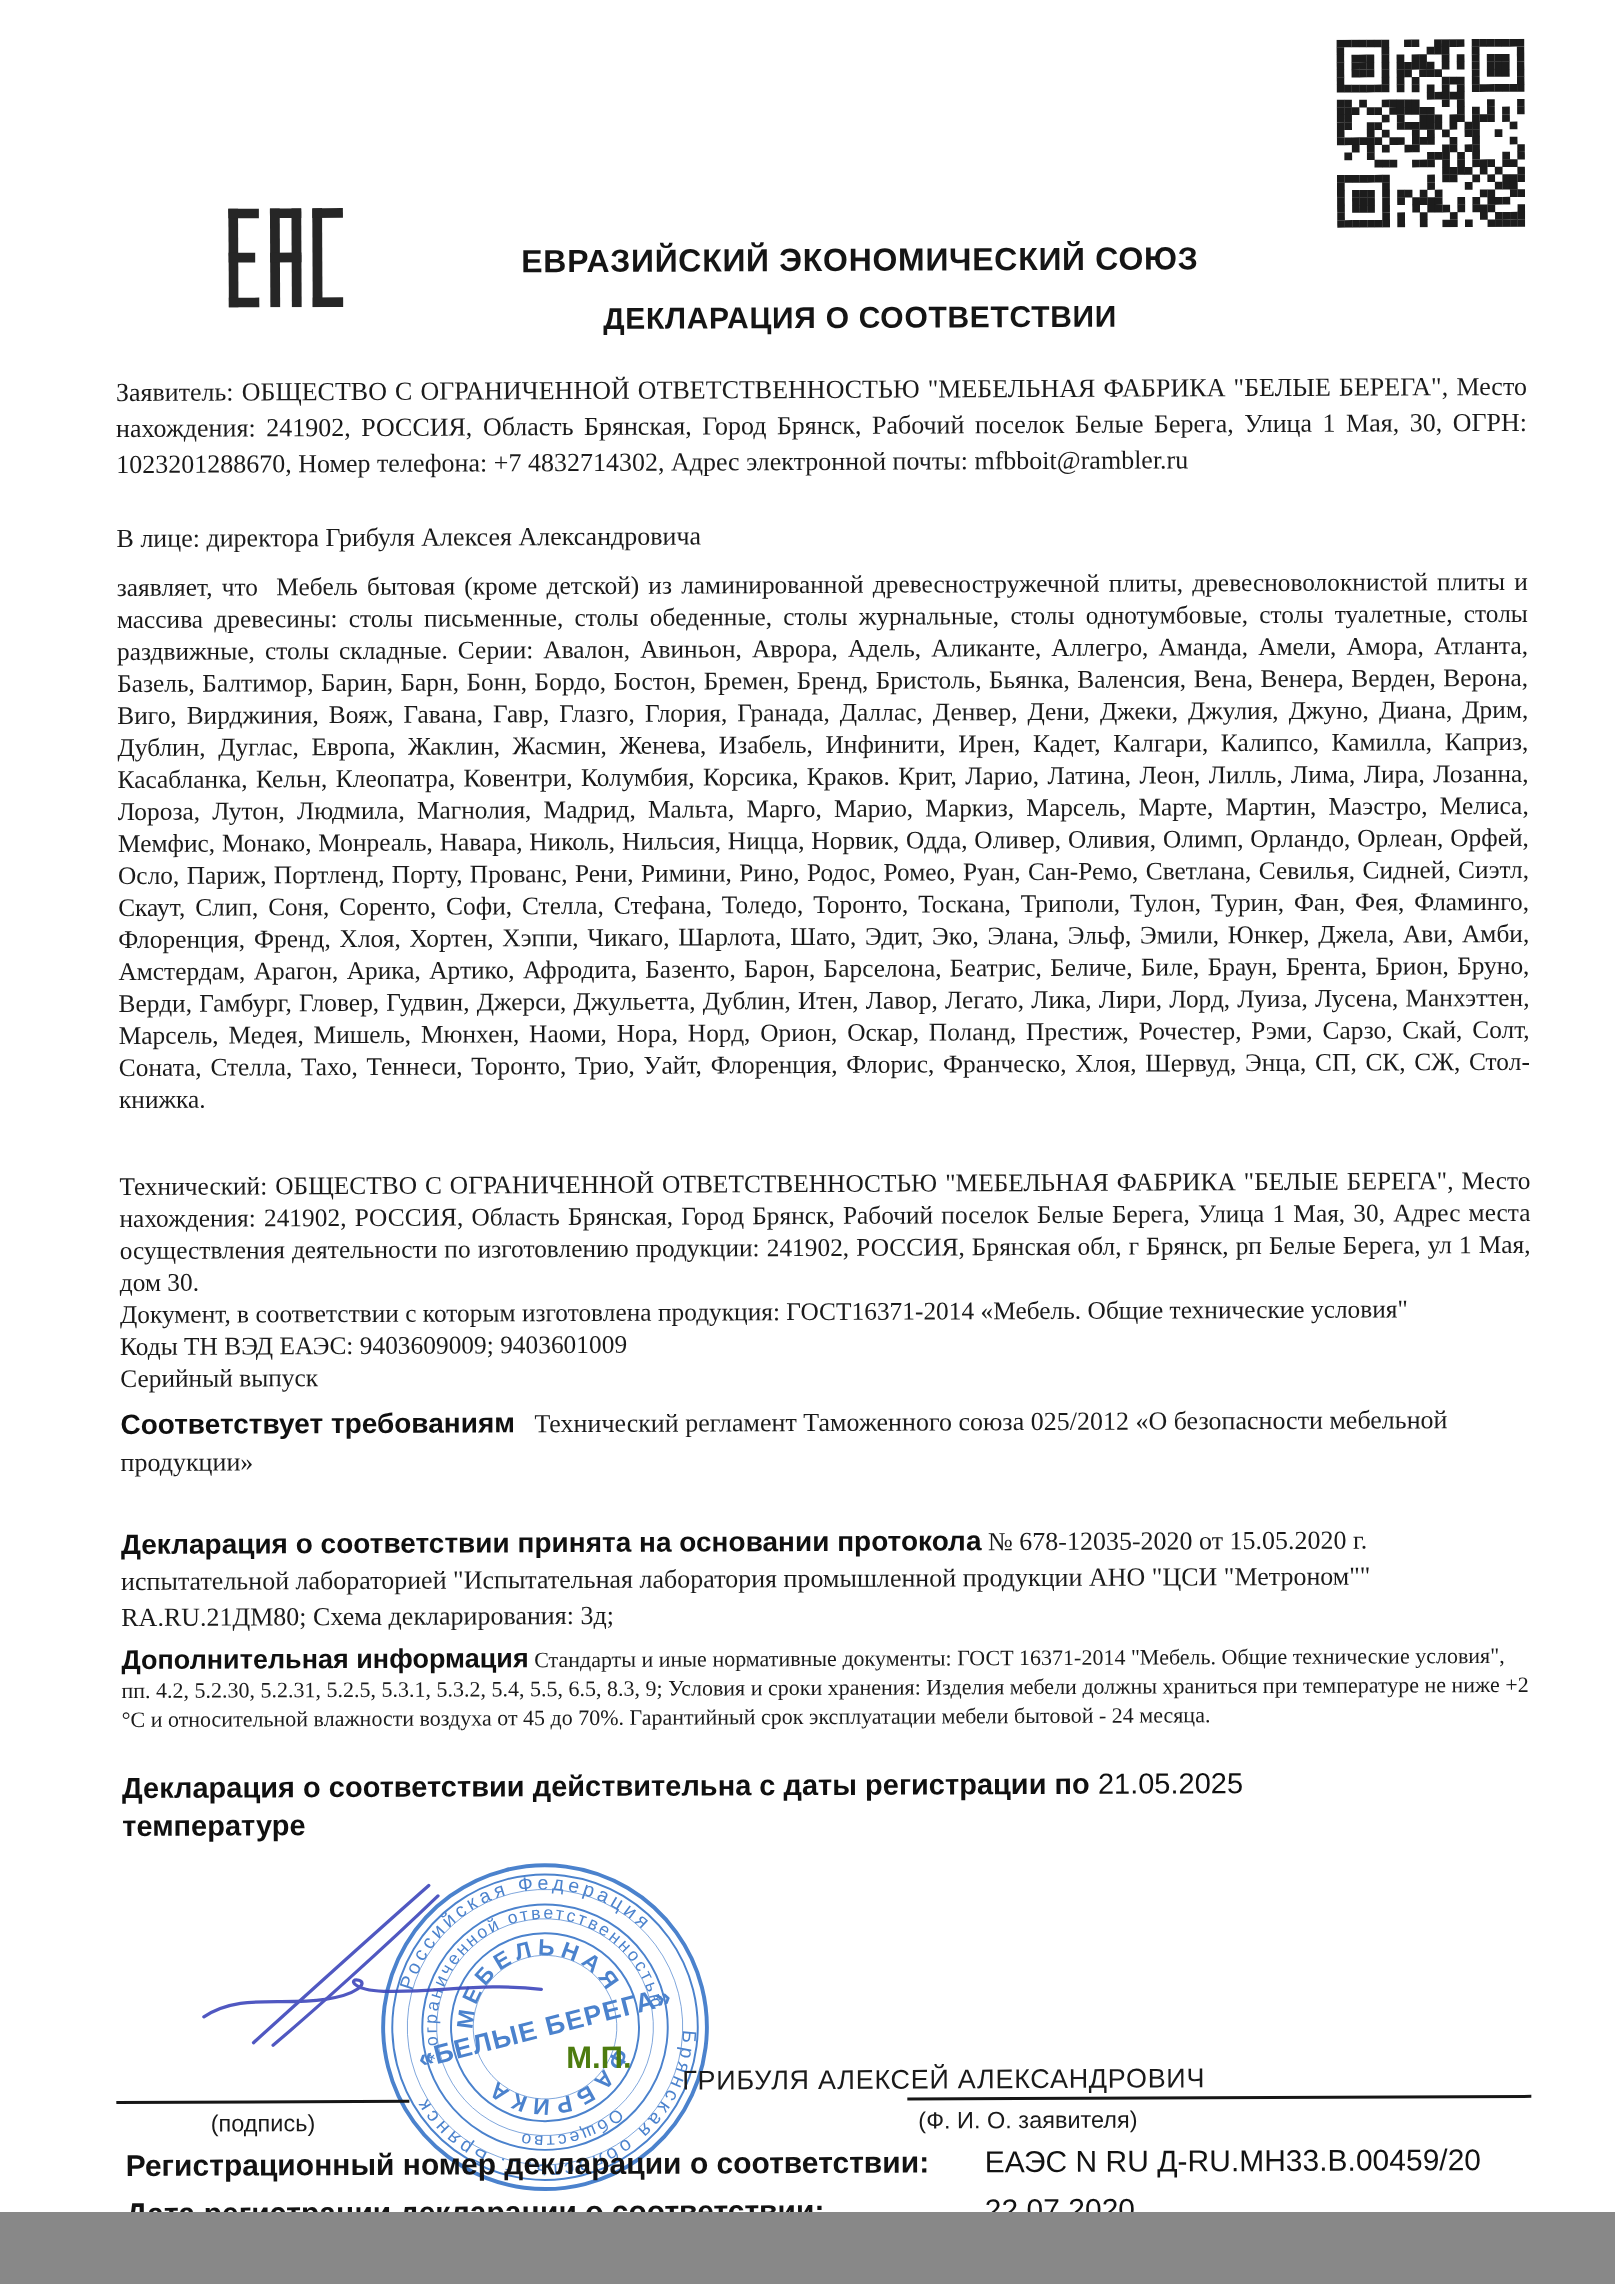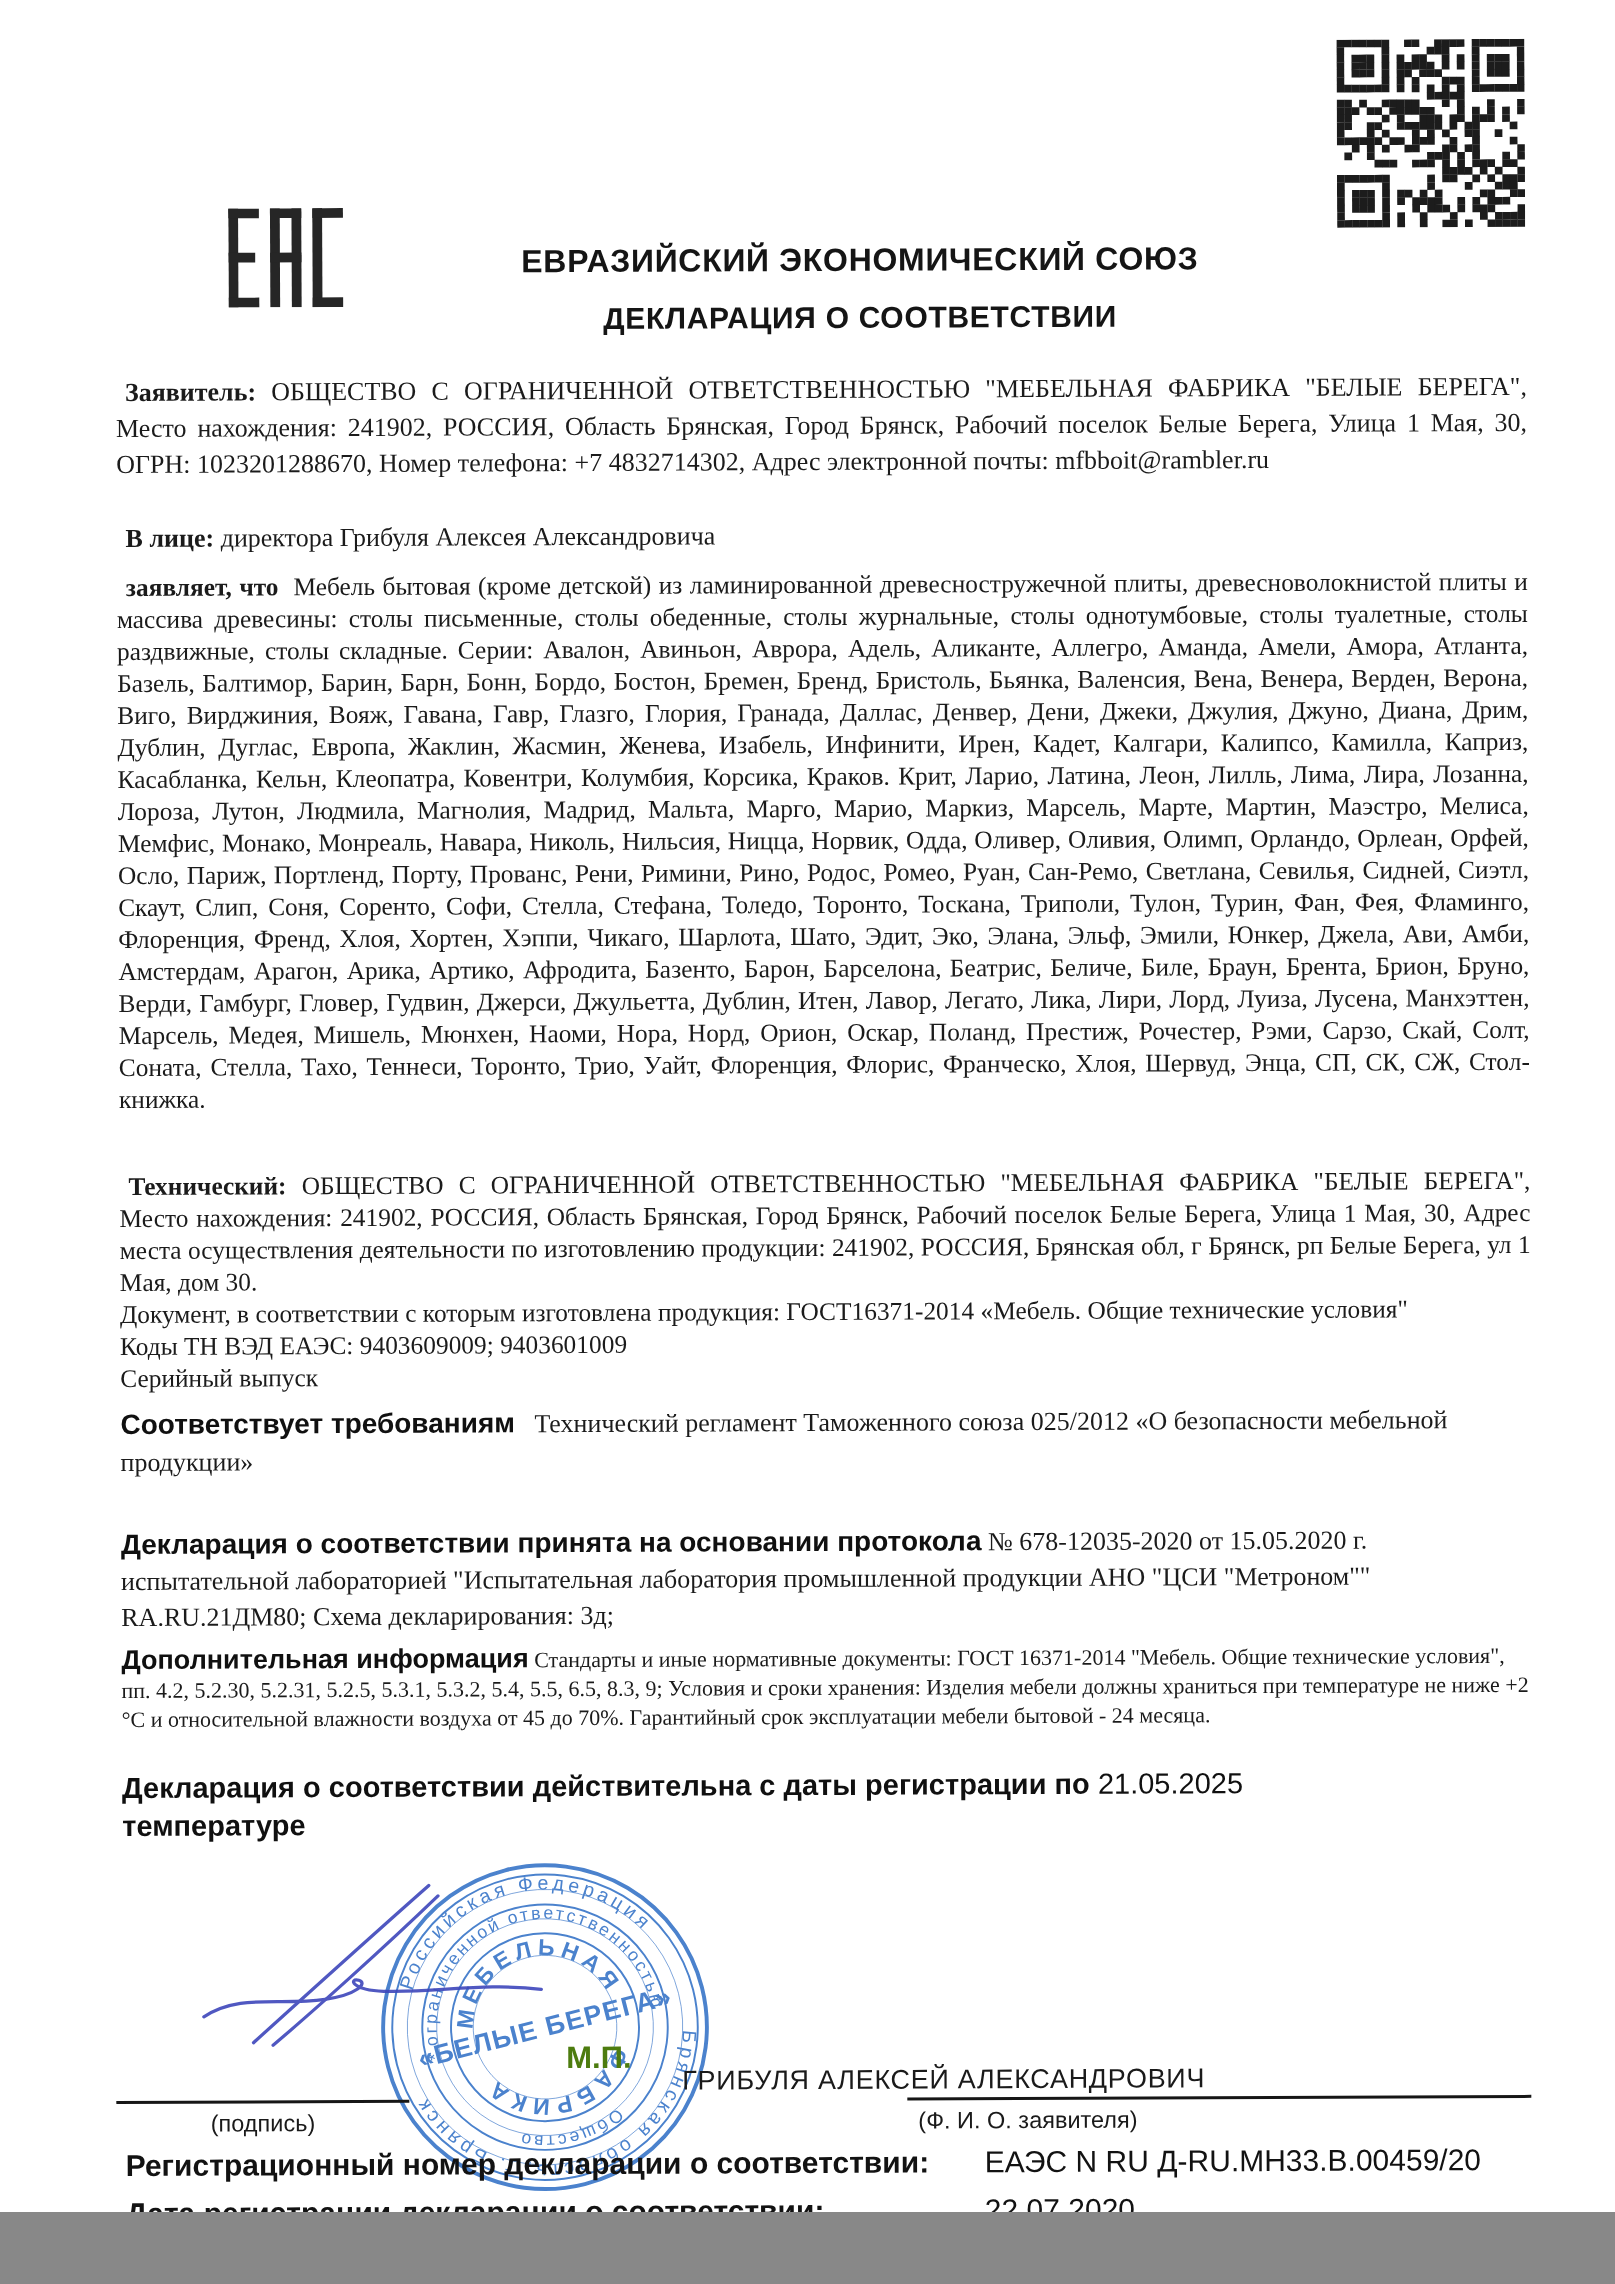--- a/index.html
+++ b/index.html
@@ -22,21 +22,21 @@
   .doc-title{
     position:absolute;left:404px;top:301px;width:919px;
     font-family:"Liberation Sans","DejaVu Sans",sans-serif;
     font-size:30px;font-weight:700;letter-spacing:0.7px;text-align:center;color:#151515;
   }
   .qr{position:absolute;left:1341px;top:42px;width:188px;height:188px;}
   
   .col{position:absolute;left:119px;width:1411px;}
   p{margin:0;}
   .serif-p{font-size:25.4px;line-height:32px;text-align:justify;}
-  .serif-label{font-weight:700;margin-left:9px;}
+  .serif-label{font-weight:400;}
   .applicant{top:372px;font-size:26px;line-height:36px;}
   .inperson{top:518px;font-size:26px;line-height:36px;text-align:left;}
   .declares{top:568px;}
   .manufacturer{top:1167px;}
   .sans-label{
     font-family:"Liberation Sans","DejaVu Sans",sans-serif;
     font-weight:700;color:#101010;
   }
   .complies{top:1403px;font-size:26px;line-height:37px;text-align:left;}
   .complies .sans-label{font-size:28px;}

